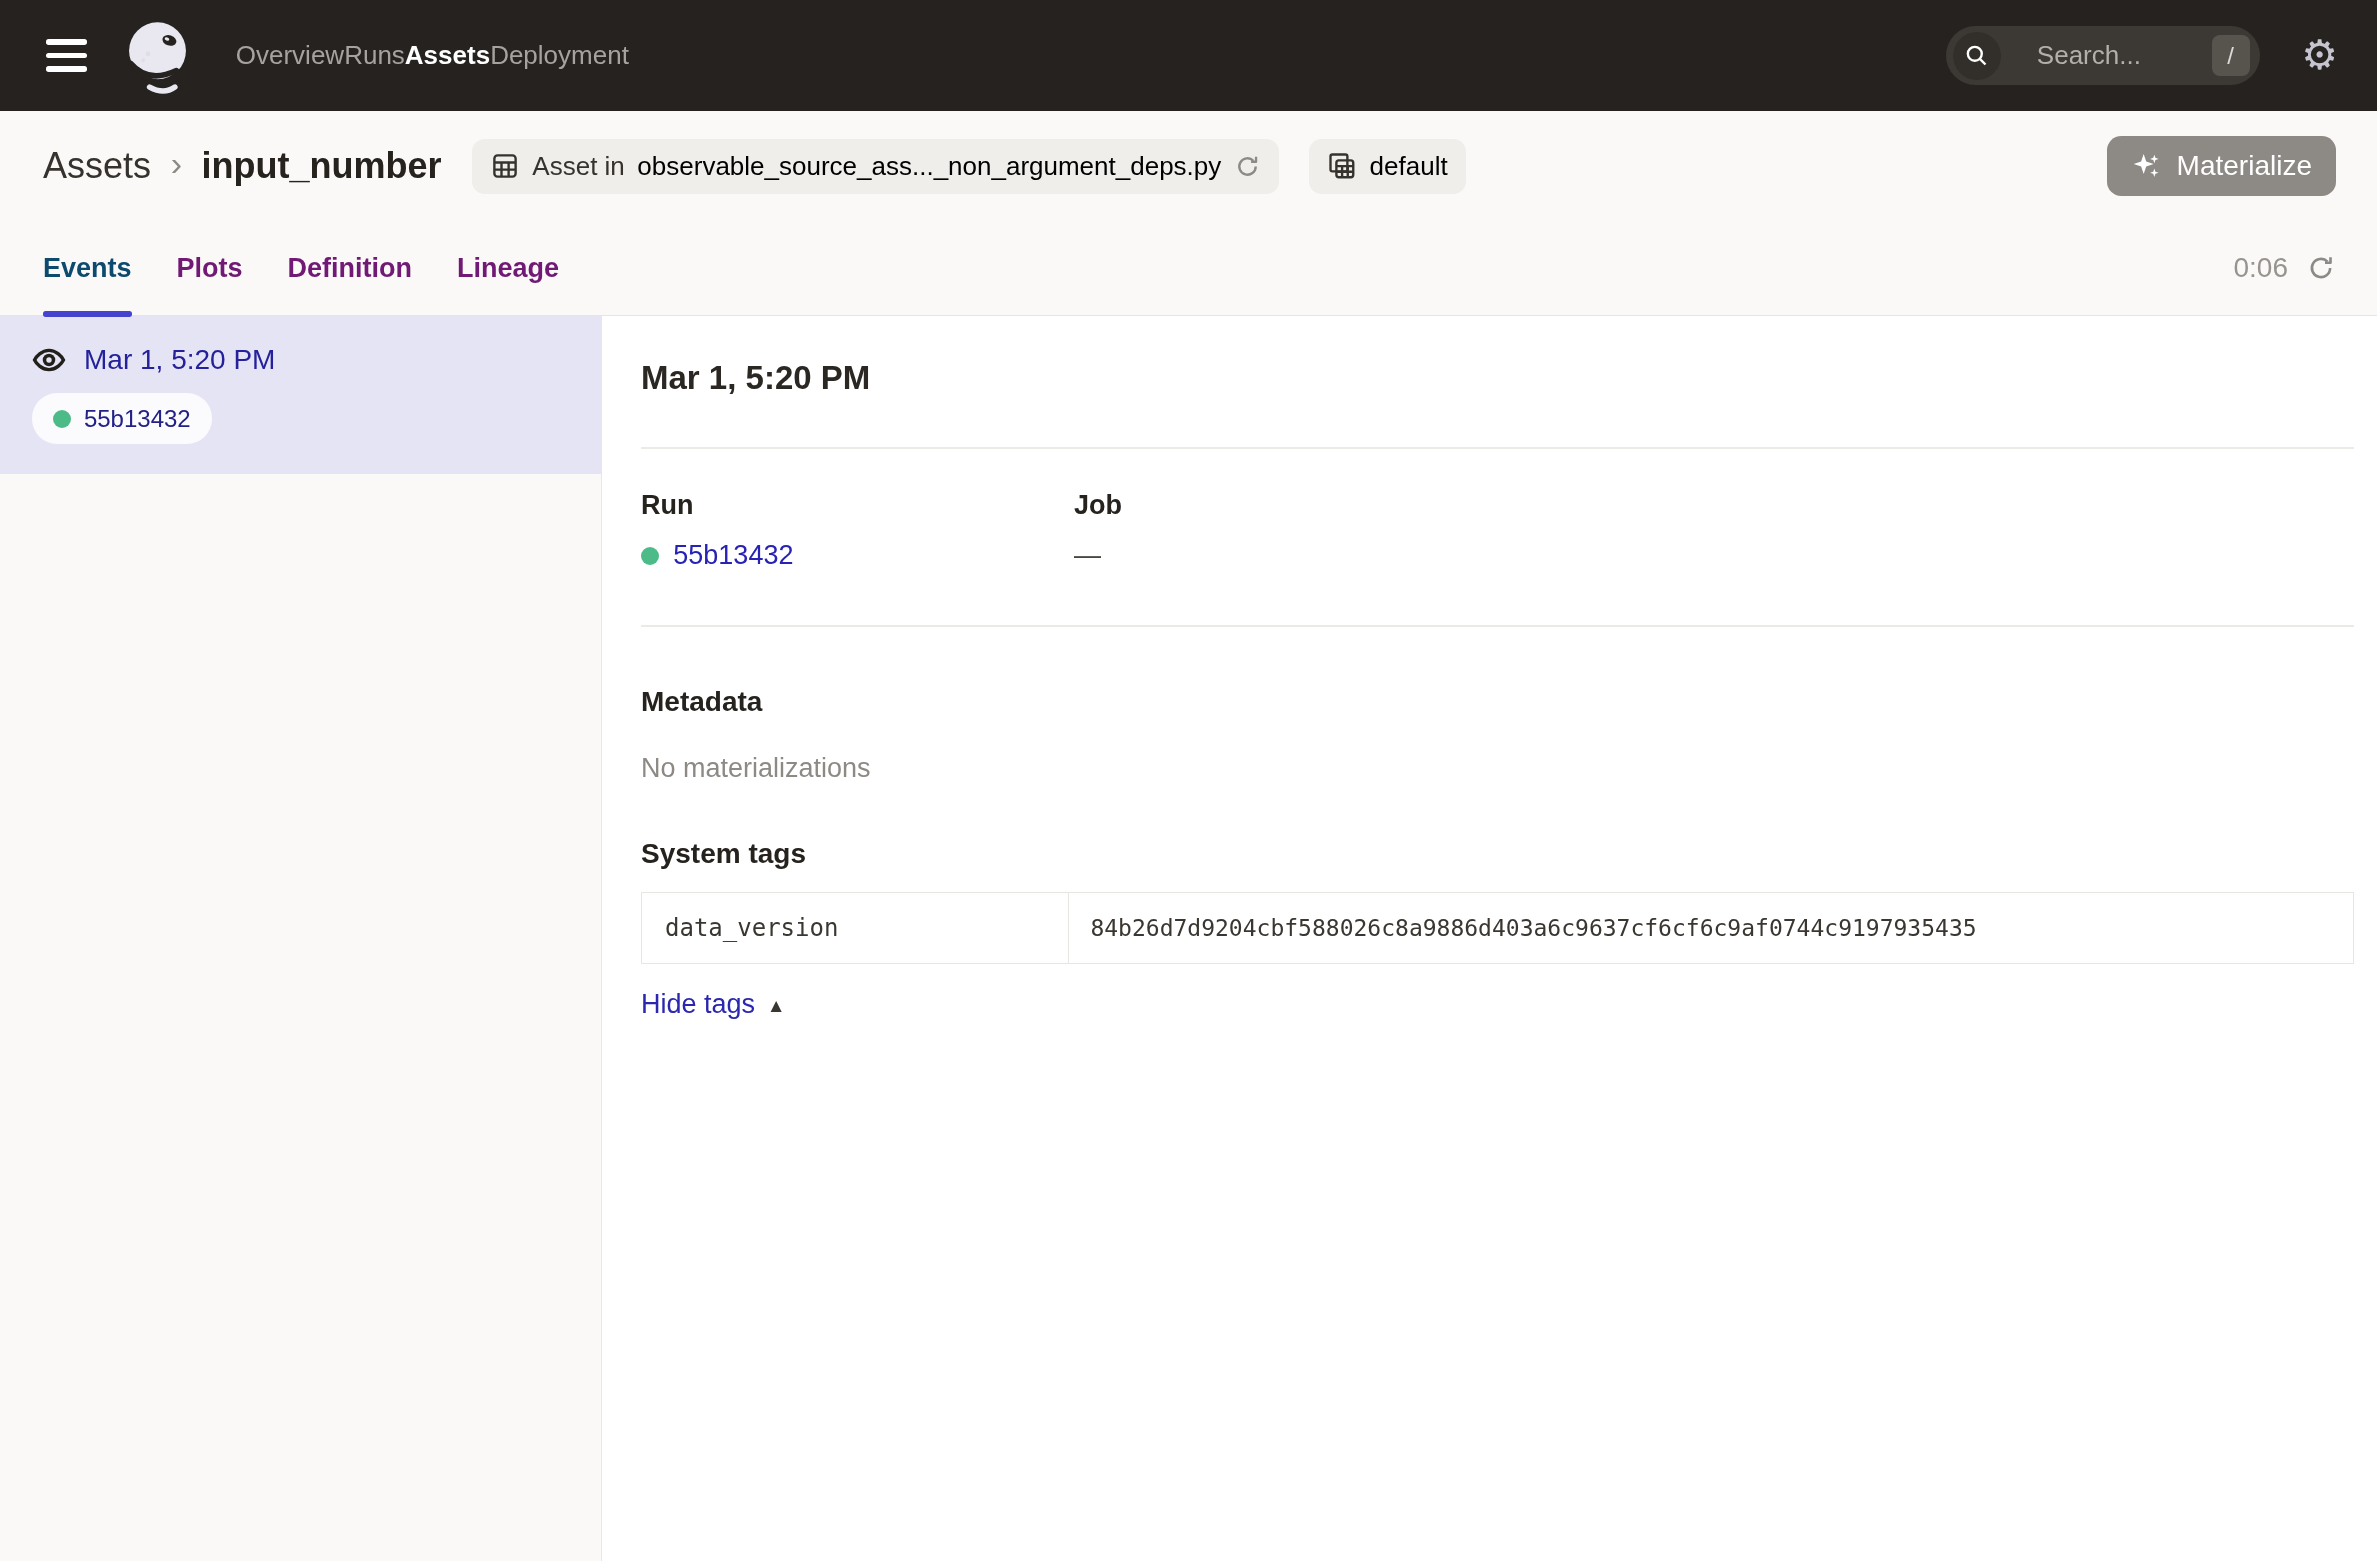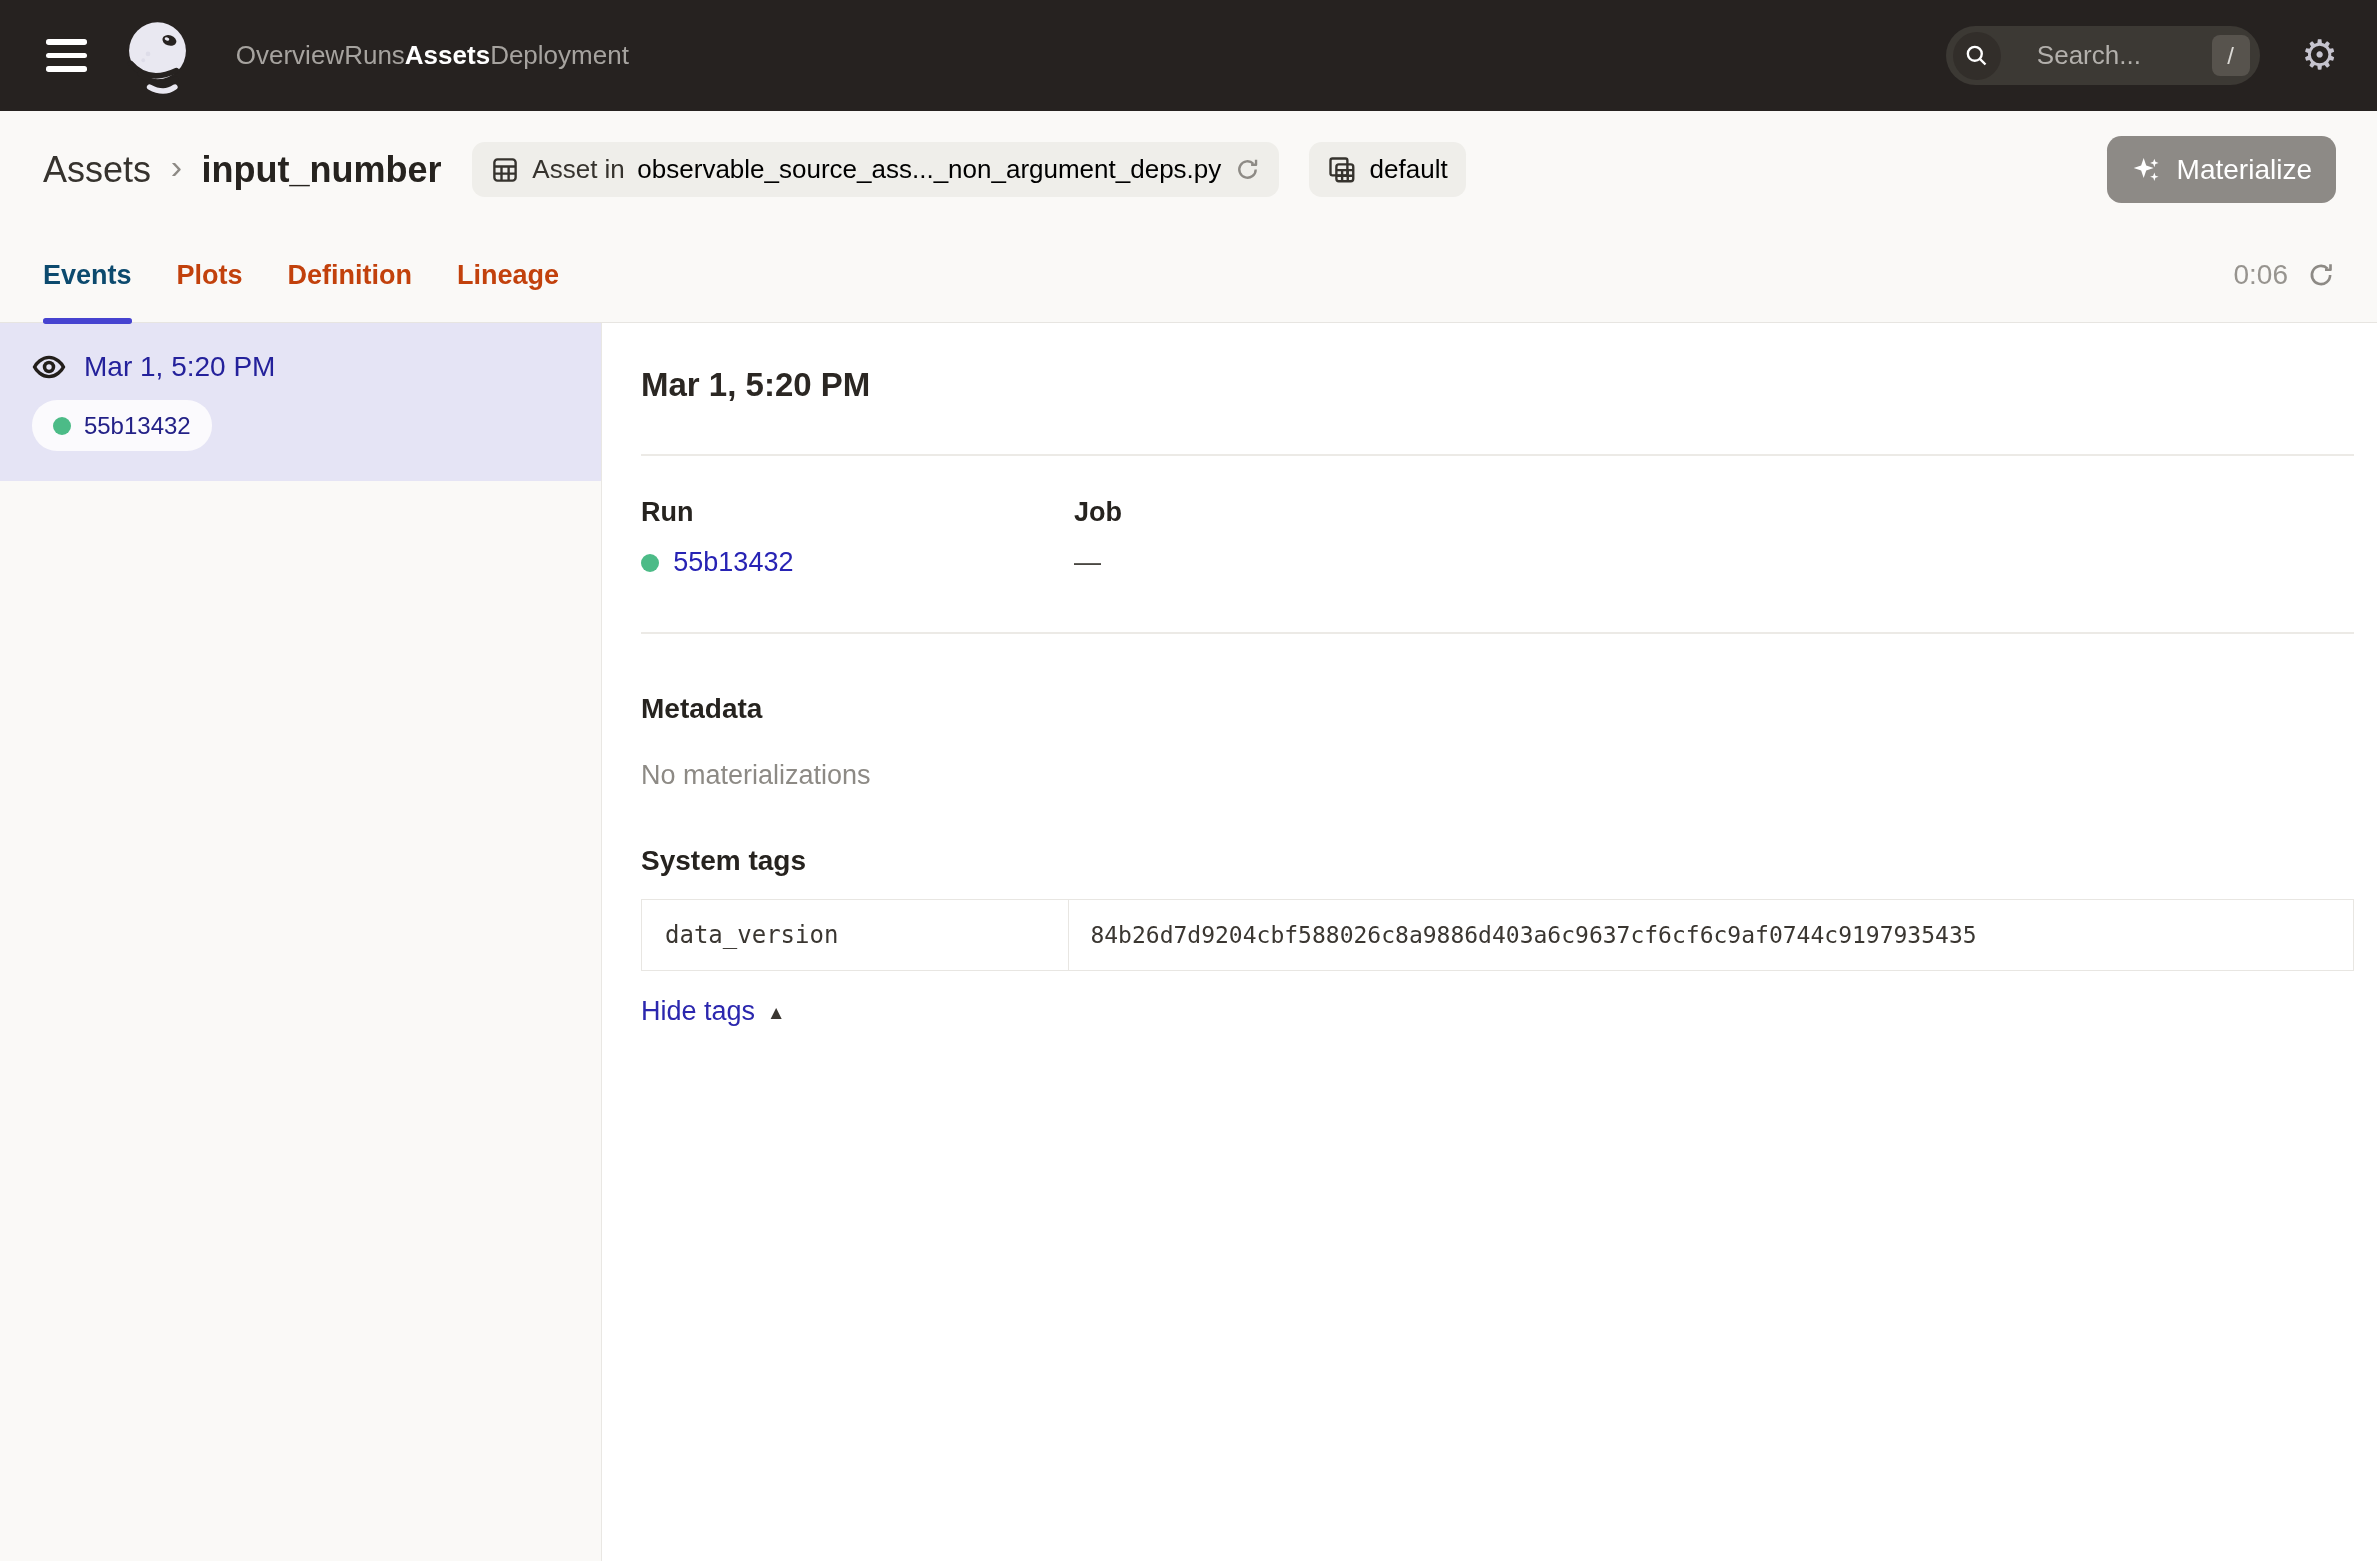--- a/index.html
+++ b/index.html
@@ -29,27 +29,27 @@
   
   .header-band { background:#FAF9F7; }
   .breadcrumb-row { display:flex; align-items:center; padding:25px 41px 25px 43px; gap:19.6px; }
   .bc-root { font-size:36px; color:#36332E; cursor:pointer; }
   .bc-sep { font-size:34px; color:#8D8A85; padding-bottom:5.4px; }
   .bc-current { font-size:36px; font-weight:700; color:#26231F; }
   .chip { height:55px; border-radius:12.5px; background:#EFEEEA; display:inline-flex;
     align-items:center; gap:12.5px; padding:0 18px; font-size:26px; color:#36332E; margin-left:10.7px; }
   .chip .link { color:#000000; cursor:pointer; }
   .chip .chip-refresh { color:#8D8A85; display:grid; place-items:center; cursor:pointer; }
-  .materialize { margin-left:auto; height:67px; background:#8D8A86; border-radius:14.3px;
+  .materialize { margin-left:auto; height:60px; background:#8D8A86; border-radius:14.3px;
     color:#fff; font-size:28px; display:inline-flex; align-items:center; gap:13.4px;
     padding:0 24px; border:none; cursor:pointer; font-family:inherit; }
 
   .tabs-row { display:flex; align-items:stretch; padding:0 41px 0 43px;
     border-bottom:1.8px solid #E7E5E1; height:95px; gap:45px; }
-  .tab { font-size:27px; font-weight:600; color:#c2410c; display:flex; align-items:center;
+  .tab { font-size:27px; font-weight:600; color:#701a75; display:flex; align-items:center;
     position:relative; cursor:pointer; }
   .tab.active { color:#0c4a6e; }
   .tab.active::after { content:""; position:absolute; left:0; right:0; bottom:-1.8px;
     height:5.4px; background:#4643D0; border-radius:2.7px; }
   .refresh-area { margin-left:auto; display:flex; align-items:center; gap:18px;
     color:#97948F; font-size:28px; }
   .refresh-btn { color:#8D8A85; display:grid; place-items:center; cursor:pointer; }
 
   
   .content { display:flex; height:1249px; }

